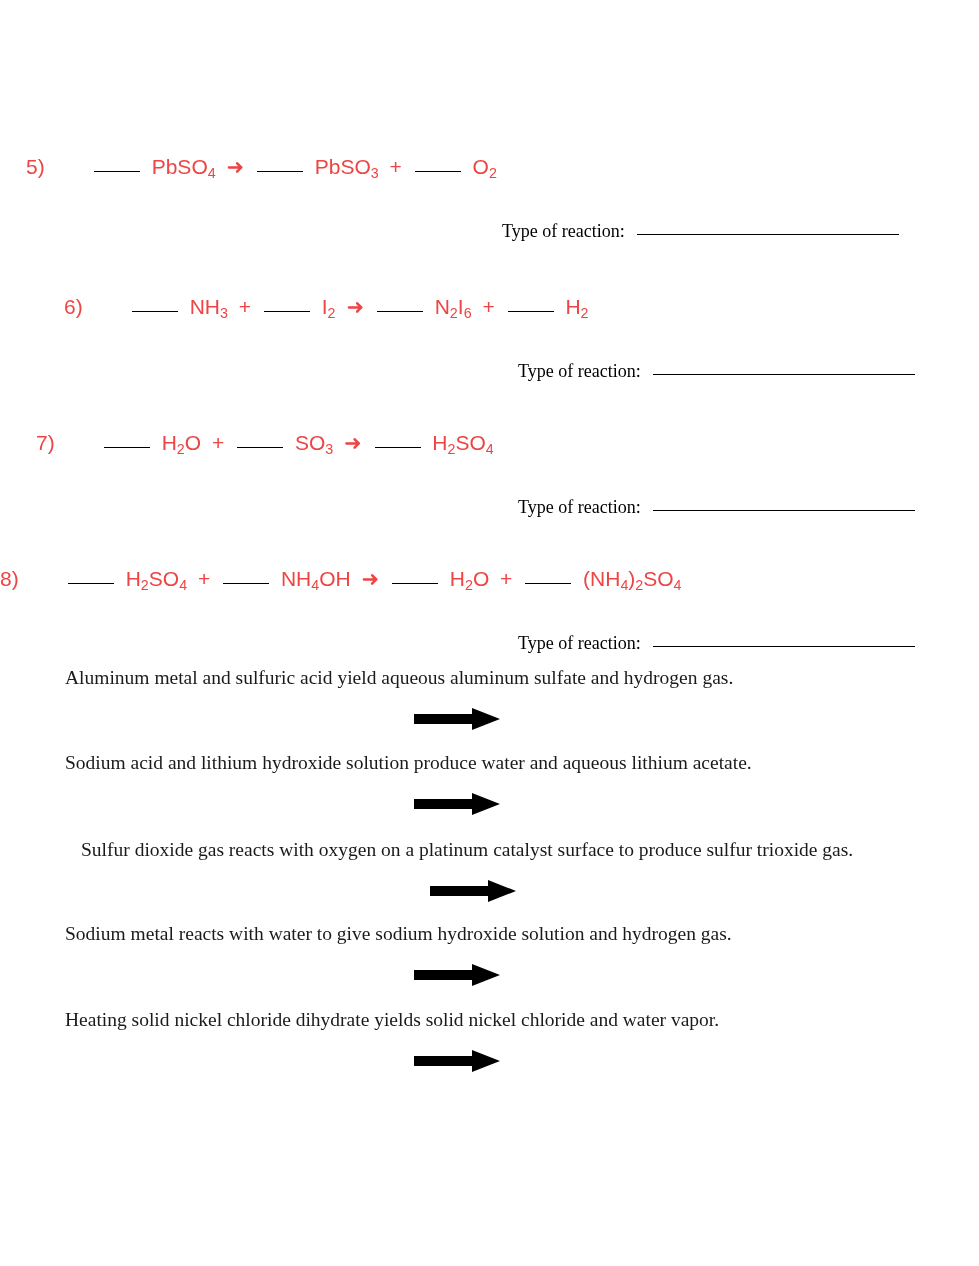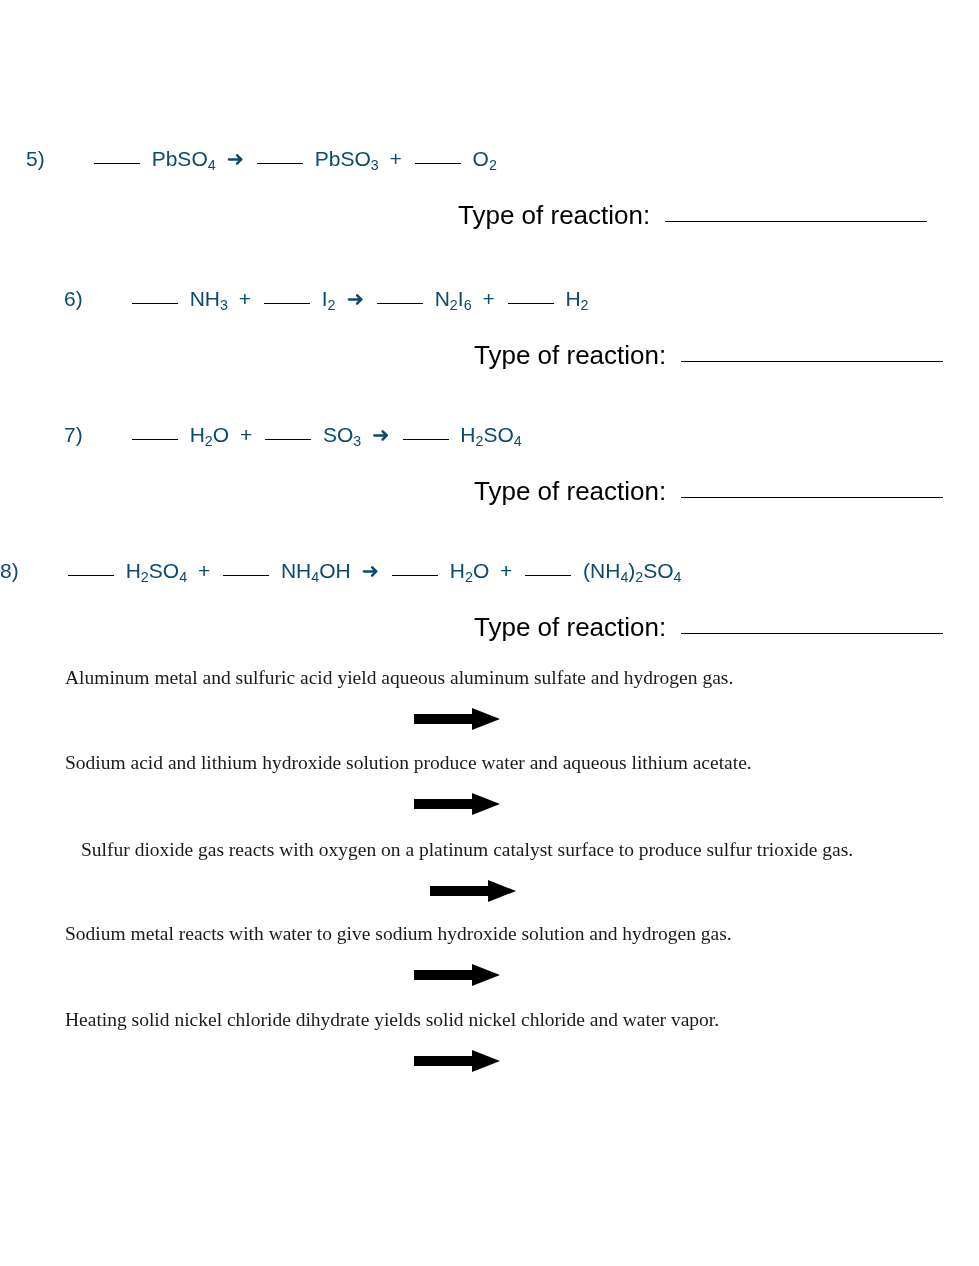--- a/index.html
+++ b/index.html
@@ -22,23 +22,23 @@
 
   
   .eq-block {
     position: absolute;
     left: 0;
     width: 979px;
   }
   .eq-line {
     font-family: "Liberation Sans", sans-serif;
     font-size: 21px;
-    line-height: 22px;
+    line-height: 37px;
     white-space: nowrap;
-    color: #0c4a6e;
+    color: #ef4444;
   }
   .eq-num {
     display: inline-block;
     width: 58px;
   }
   .blank {
     display: inline-block;
     border-bottom: 1.6px solid #000;
     width: 46px;
     height: 15px;
@@ -52,24 +52,25 @@
     font-size: 0.68em;
     vertical-align: -0.25em;
   }
   .arrow-glyph {
     font-family: "Liberation Sans", sans-serif;
     font-size: 21px;
     margin: 0 3px;
   }
 
   .type-line {
-    font-family: Liberation Sans, sans-serif;
-    font-size: 26px;
+    font-family: Liberation Serif, serif;
+    font-size: 18px;
     line-height: 26px;
     white-space: nowrap;
+    margin-left: 44px;
   }
   .type-rule {
     display: inline-block;
     border-bottom: 1.6px solid #000;
     height: 14px;
     width: 262px;
     margin-left: 8px;
     vertical-align: 2px;
   }
 
@@ -133,21 +134,21 @@
       <span class="blank"></span>
       <span class="formula">H<sub>2</sub></span>
     </div>
     <div class="type-line" style="padding-left:474px; margin-top:26px;">
       <span>Type of reaction:</span>
       <span class="type-rule"></span>
     </div>
   </div>
 
   <div class="eq-block" style="top:424px;">
-    <div class="eq-line" style="padding-left:64px;">
+    <div class="eq-line" style="padding-left:36px;">
       <span class="eq-num">7)</span>
       <span class="blank"></span>
       <span class="formula">H<sub>2</sub>O</span>
       <span class="arrow-glyph">+</span>
       <span class="blank"></span>
       <span class="formula">SO<sub>3</sub></span>
       <span class="arrow-glyph">➜</span>
       <span class="blank"></span>
       <span class="formula">H<sub>2</sub>SO<sub>4</sub></span>
     </div>

